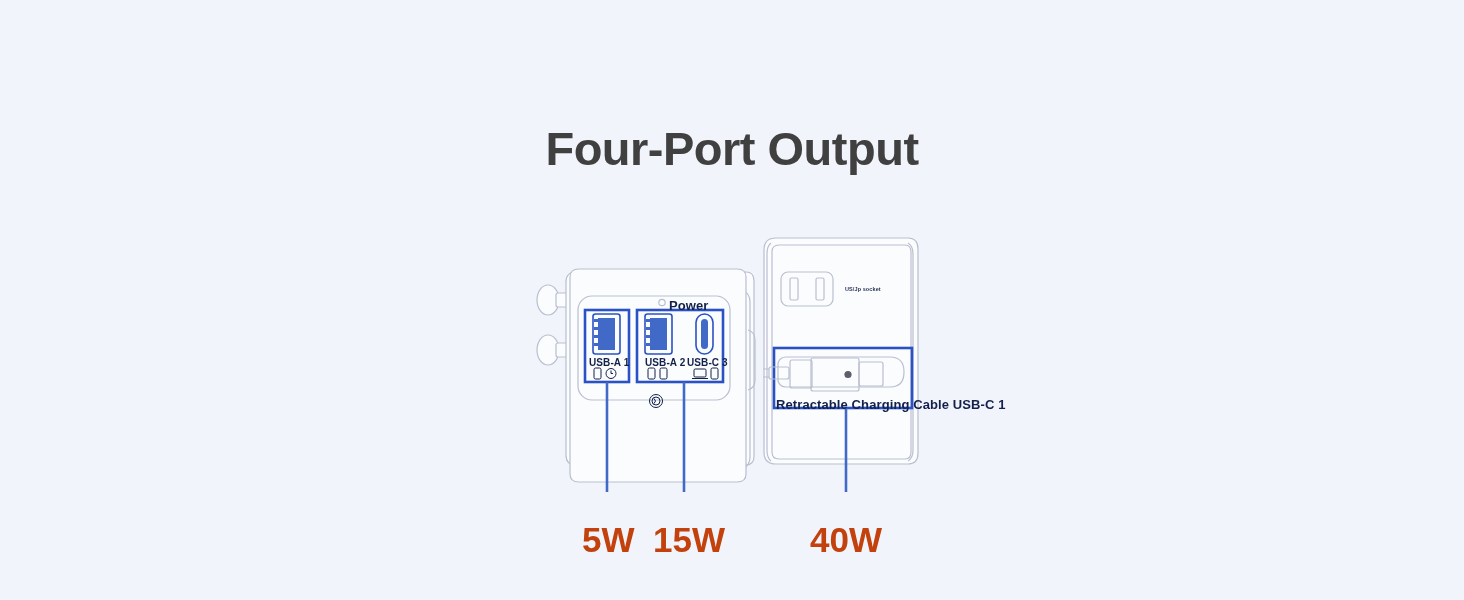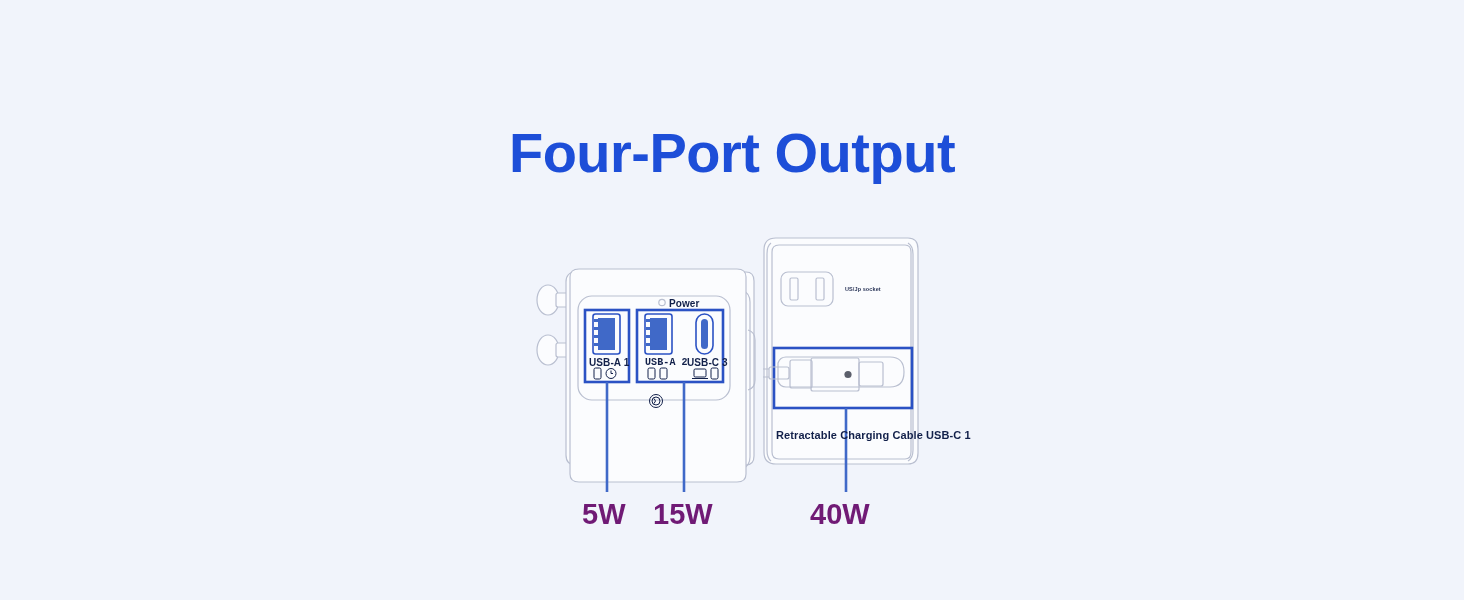--- a/index.html
+++ b/index.html
@@ -10,65 +10,66 @@
     overflow:hidden;
     position:relative;
   }
   #stage{position:absolute;inset:0;}
 
   
   .title{
     position:absolute;
     left:0;right:0;top:124px;
     text-align:center;
-    font-size:56px;
+    font-size:47px;
     line-height:1.05;
     font-weight:700;
     letter-spacing:-0.5px;
-    color:#1d4ed8;
+    color:#404040;
     white-space:nowrap;
   }
 
   
   .diagram{
     position:absolute;
     left:0;top:0;width:1464px;height:600px;
   }
   .diagram svg{display:block;}
 
   
   .watt{
     position:absolute;
-    font-size:29px;
+    font-size:35px;
     font-weight:700;
-    color:#701a75;
+    color:#c2410c;
     letter-spacing:0px;
     white-space:nowrap;
     line-height:1;
+    margin-top:22px;
   }
   .watt-5w{left:582px;top:500px;}
   .watt-15w{left:653px;top:500px;}
   .watt-40w{left:810px;top:500px;text-align:right;}
 
   
   .plabel{
     position:absolute;
     font-size:10px;
     font-weight:700;
     color:#12204a;
     white-space:nowrap;
     line-height:1;
     letter-spacing:0.1px;
   }
   .plabel.usb-a1{left:589px;top:358px;}
-  .plabel.usb-a2{left:645px;top:358px;font-family:Liberation Mono, monospace;}
+  .plabel.usb-a2{left:645px;top:358px;}
   .plabel.usb-c2{left:687px;top:358px;}
-  .plabel.power{left:669px;top:299px;font-size:10px;}
+  .plabel.power{left:669px;top:299px;font-size:13px;}
   .plabel.socket{left:845px;top:287px;font-size:5.5px;font-weight:700;color:#2a3558;}
-  .plabel.cable{left:776px;top:398px;font-size:11px;margin-top:32px;}
+  .plabel.cable{left:776px;top:398px;font-size:13px;}
 </style>
 </head>
 <body>
 
 <div id="stage">
 
   <div class="title">Four-Port Output</div>
 
   <div class="diagram">
     <svg width="1464" height="600" viewBox="0 0 1464 600" xmlns="http://www.w3.org/2000/svg">

